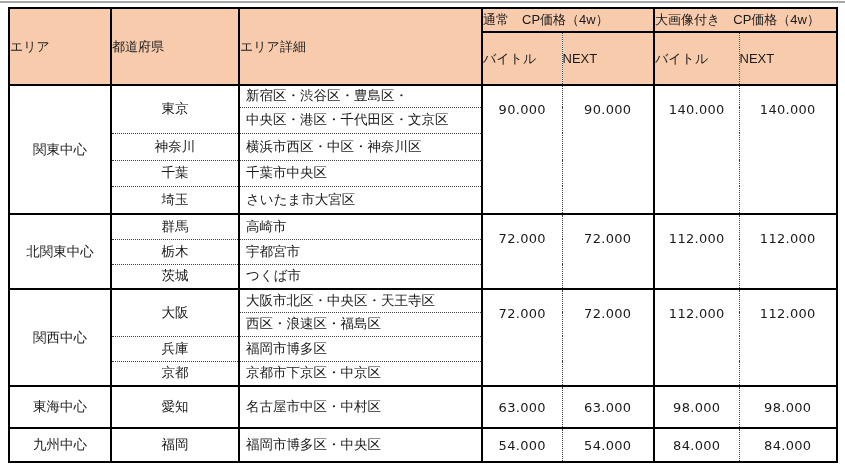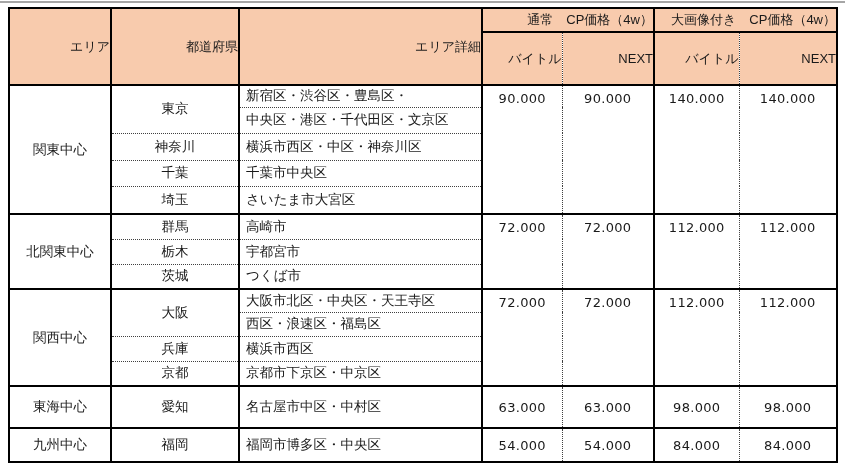--- a/index.html
+++ b/index.html
@@ -31,21 +31,21 @@
     padding: 0;
     font-weight: normal;
     overflow: hidden;
     white-space: nowrap;
   }
   
   th {
     background: var(--header-bg, #F8CBAD);
     border: 2px solid var(--border, #000);
     font-size: 13px;
-    text-align: right;
+    text-align: left;
     vertical-align: middle;
   }
   th.dot-right { border-right: 1px dotted var(--dotted, #404040); }
   th.dot-left  { border-left: 1px dotted var(--dotted, #404040); margin-left: 35px; }
   
   td { border: 0 solid transparent; font-size: 13.5px; }
   .b-right      { border-right: 2px solid var(--border, #000); }
   .dot-right    { border-right: 1px dotted var(--dotted, #404040); margin-top: 25px; }
   .dot-left     { border-left: 1px dotted var(--dotted, #404040); }
   .dot-bottom   { border-bottom: 1px dotted var(--dotted, #404040); }
@@ -60,21 +60,21 @@
     font-family: Liberation Mono, monospace;
   }
   .detail-cell {
     text-align: left;
     vertical-align: middle;
     padding: 1px 4px 1px 6px;
   }
   .price-cell {
     text-align: center;
     vertical-align: top;
-    padding-top: 5px;
+    padding-top: 16px;
     font-size: 13px;
     font-family: "DejaVu Sans", "Liberation Sans", sans-serif;
     letter-spacing: 0.3px;
   }
   .price-cell.vmid {
     vertical-align: middle;
     padding-top: 0;
   }
 </style>
 </head>
@@ -160,21 +160,21 @@
         <td rowspan="4" class="price-cell dot-right solid-bottom">72.000</td>
         <td rowspan="4" class="price-cell dot-left b-right solid-bottom">72.000</td>
         <td rowspan="4" class="price-cell dot-right solid-bottom">112.000</td>
         <td rowspan="4" class="price-cell dot-left solid-bottom">112.000</td>
       </tr>
       <tr style="height:24px">
         <td class="detail-cell b-right dot-bottom">西区・浪速区・福島区</td>
       </tr>
       <tr style="height:25px">
         <td class="pref-cell b-right dot-bottom">兵庫</td>
-        <td class="detail-cell b-right dot-bottom">横浜市西区</td>
+        <td class="detail-cell b-right dot-bottom">福岡市博多区</td>
       </tr>
       <tr style="height:25px">
         <td class="pref-cell b-right solid-bottom">京都</td>
         <td class="detail-cell b-right solid-bottom">京都市下京区・中京区</td>
       </tr>
 
       <tr style="height:42px">
         <td class="area-cell b-right solid-bottom">東海中心</td>
         <td class="pref-cell b-right solid-bottom">愛知</td>
         <td class="detail-cell b-right solid-bottom">名古屋市中区・中村区</td>

